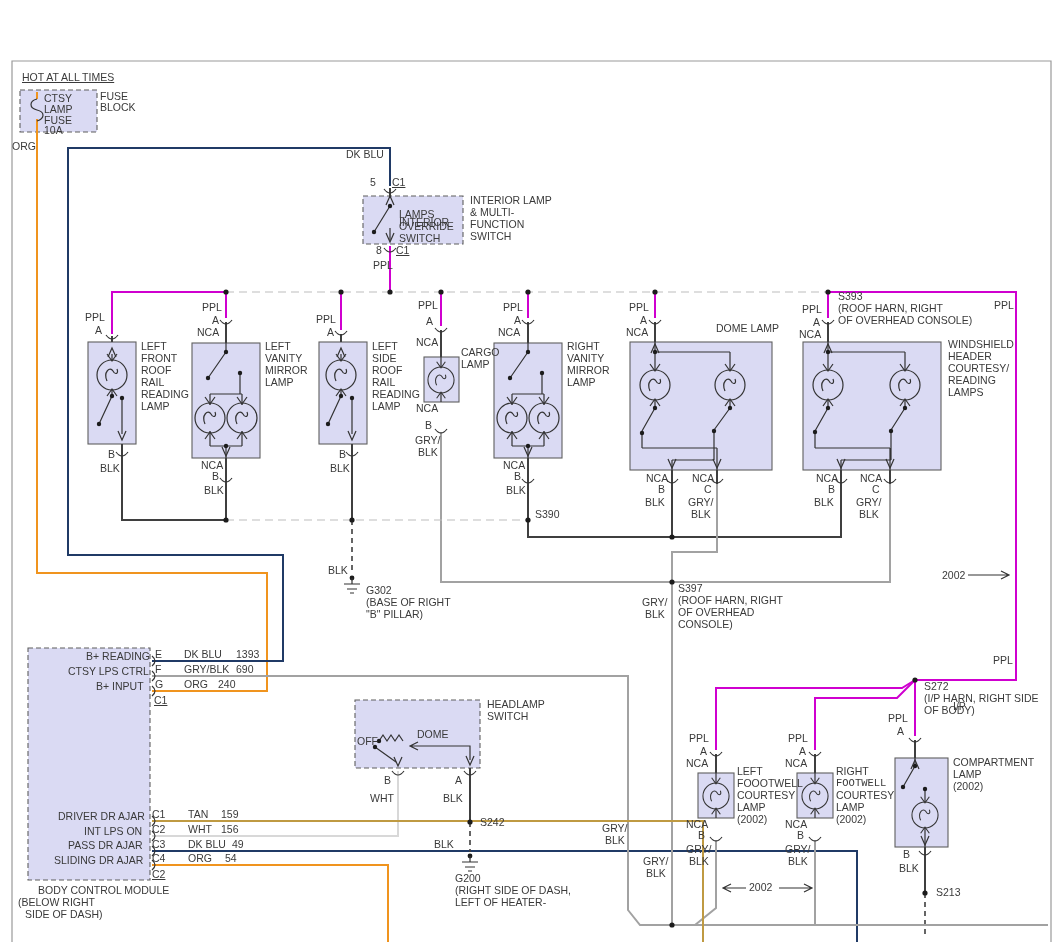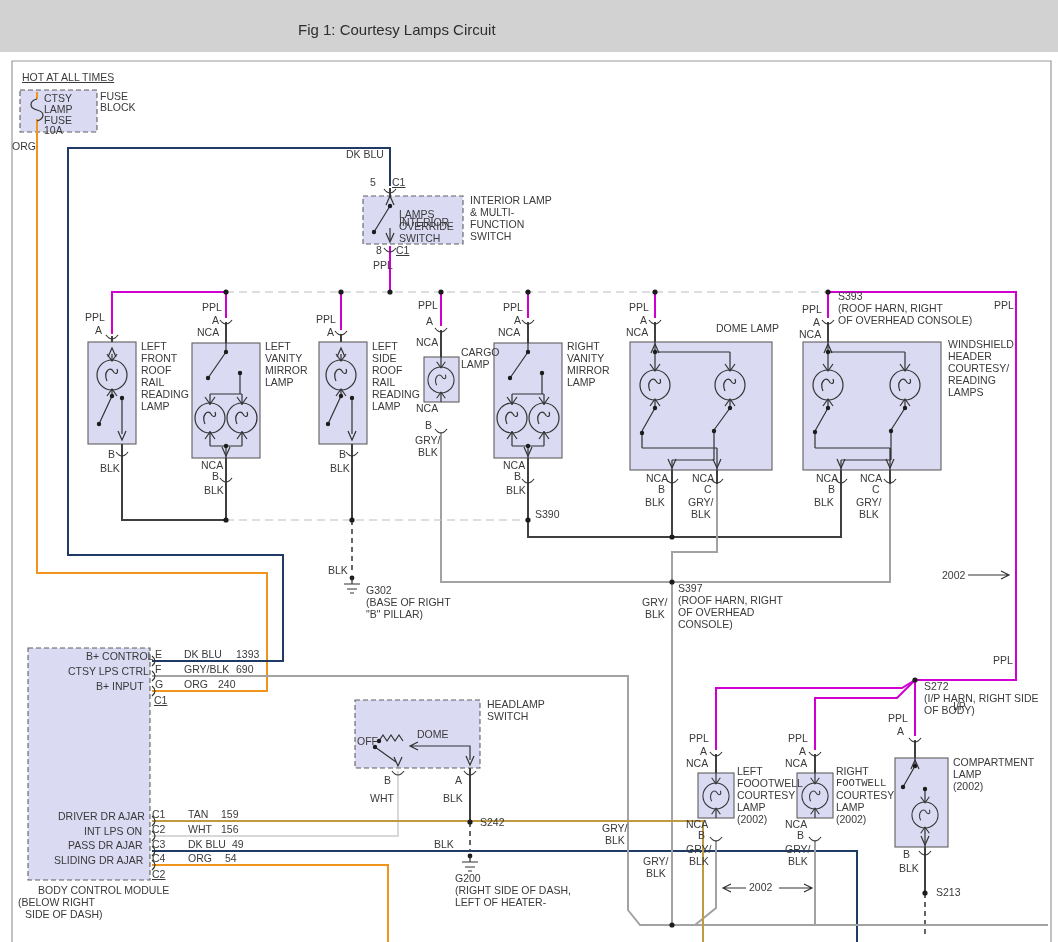--- a/index.html
+++ b/index.html
@@ -25,23 +25,20 @@
   .sym{stroke:#333;stroke-width:1.2;fill:none;}
   .box{fill:var(--component-fill,#dadaf3);stroke:var(--component-border,#5f5f5f);stroke-width:1.1;}
   .dashedbox{stroke-dasharray:5 3;}
   .dot{fill:#1c1c1c;stroke:none;}
   .frame{fill:none;stroke:var(--border,#9a9a9a);stroke-width:1.2;}
 </style>
 </head>
 <body>
 
 <div id="stage">
-  <div id="titlebar">
-    <span>Fig 1: Courtesy Lamps Circuit</span>
-  </div>
 
   <svg id="wires" width="1058" height="942" viewBox="0 0 1058 942">
     <defs>
       <g id="bulb">
         <circle r="15" class="sym"></circle>
         <path class="sym" d="M-5,-21 L0,-14 L5,-21 M-5,21 L0,14 L5,21"></path>
         <path class="sym" d="M-5,6 C-9,-3 -2,-9 1,-4 C3,0 7,-1 5,-6"></path>
       </g>
       <path id="cup" class="sym" d="M-6,0 Q0,8 6,0"></path>
       <path id="cupr" class="sym" d="M0,-5 Q6,0 0,5"></path>
@@ -390,21 +387,21 @@
       <span class="lbl" style="left: 366px; top: 596px;">(BASE OF RIGHT</span>
       <span class="lbl" style="left: 366px; top: 608px;">"B" PILLAR)</span>
       <span class="lbl" style="left: 642px; top: 596px;">GRY/</span>
       <span class="lbl" style="left: 645px; top: 608px;">BLK</span>
       <span class="lbl" style="left: 678px; top: 582px;">S397</span>
       <span class="lbl" style="left: 678px; top: 594px;">(ROOF HARN, RIGHT</span>
       <span class="lbl" style="left: 678px; top: 606px;">OF OVERHEAD</span>
       <span class="lbl" style="left: 678px; top: 618px;">CONSOLE)</span>
       <span class="lbl" style="left: 942px; top: 569px;">2002</span>
       <span class="lbl" style="left: 993px; top: 654px;">PPL</span>
-      <span class="lbl" style="left: 86px; top: 650px;">B+ CONTROL</span>
+      <span class="lbl" style="left: 86px; top: 650px;">B+ READING</span>
       <span class="lbl" style="left: 68px; top: 665px;">CTSY LPS CTRL</span>
       <span class="lbl" style="left: 96px; top: 680px;">B+ INPUT</span>
       <span class="lbl" style="left: 155px; top: 648px;">E</span>
       <span class="lbl" style="left: 184px; top: 648px;">DK BLU</span>
       <span class="lbl" style="left: 236px; top: 648px;">1393</span>
       <span class="lbl" style="left: 155px; top: 663px;">F</span>
       <span class="lbl" style="left: 184px; top: 663px;">GRY/BLK</span>
       <span class="lbl" style="left: 236px; top: 663px;">690</span>
       <span class="lbl" style="left: 155px; top: 678px;">G</span>
       <span class="lbl" style="left: 184px; top: 678px;">ORG</span>

